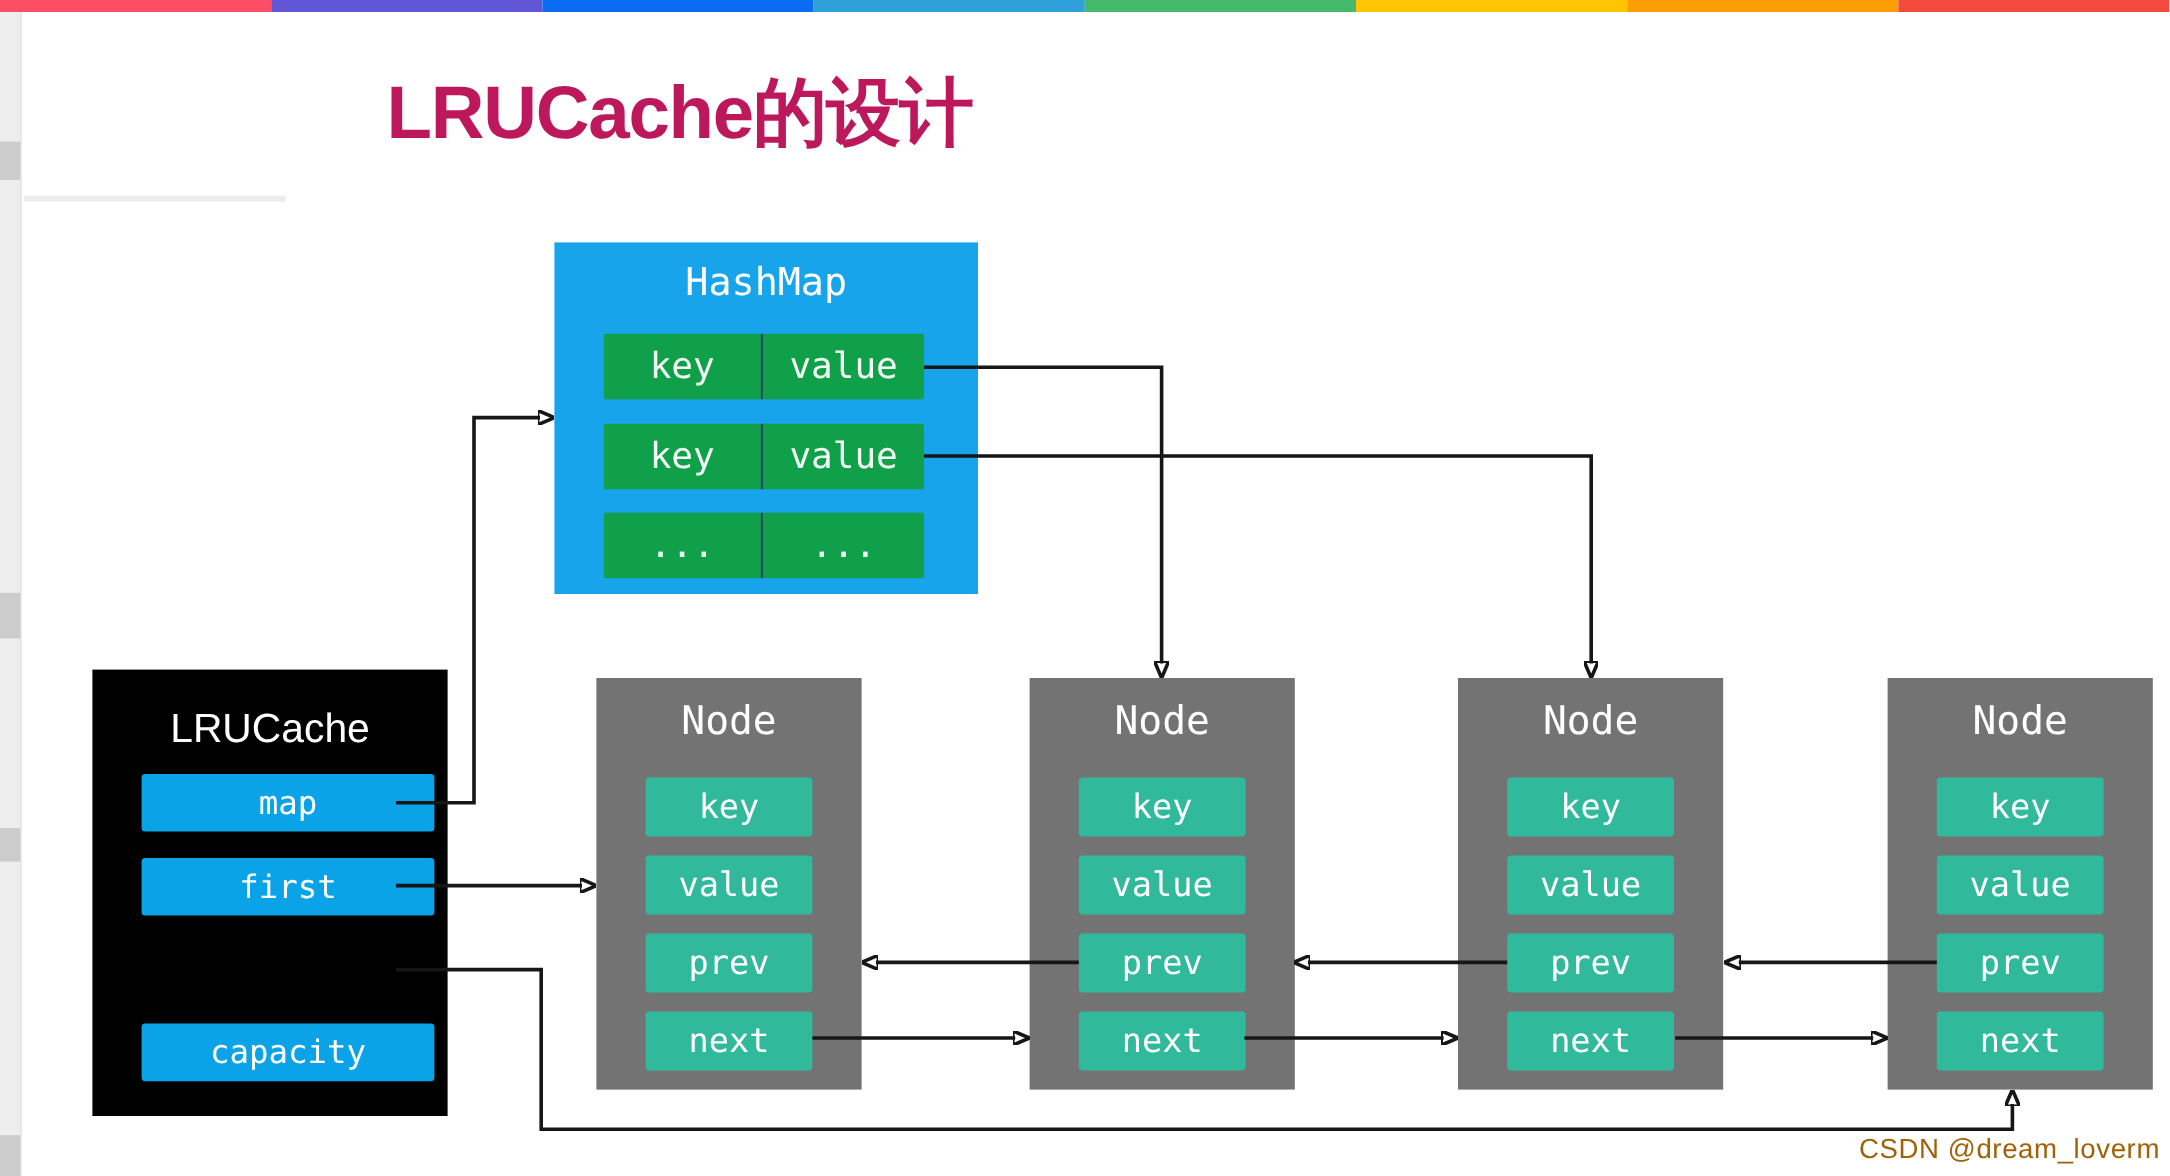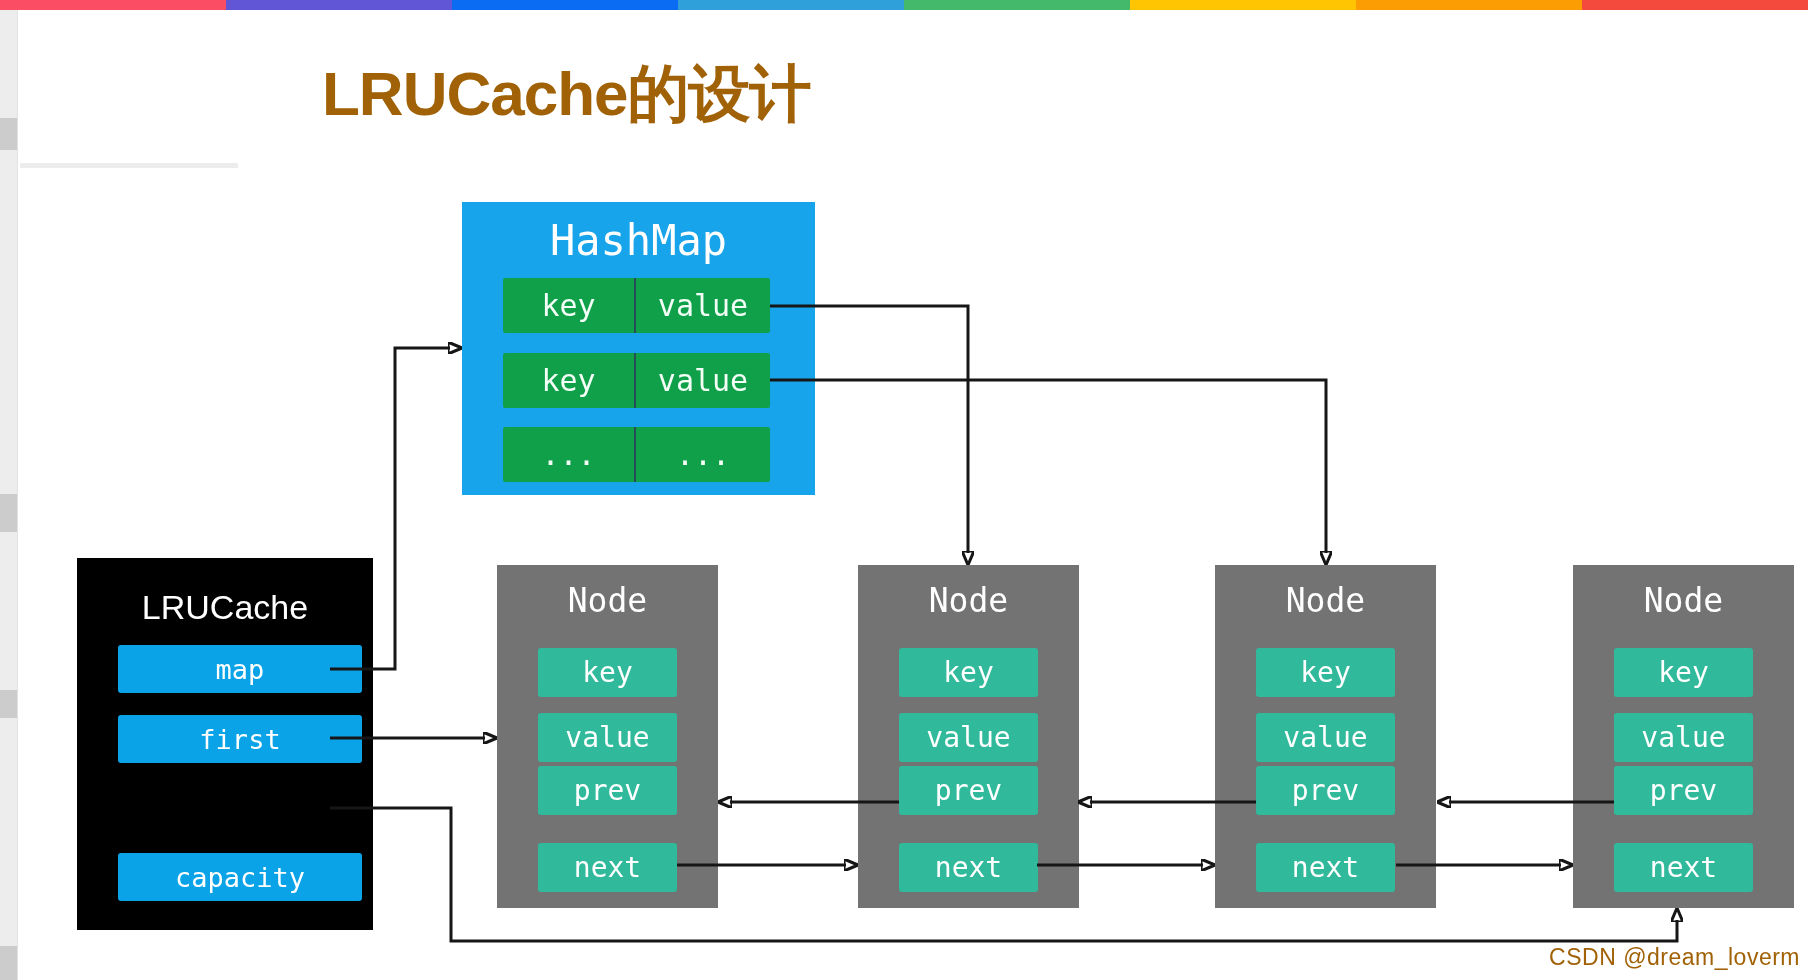--- a/index.html
+++ b/index.html
@@ -9,40 +9,40 @@
   .topbar{position:absolute;left:0;top:0;width:1808px;height:10px;display:flex;}
   .topbar .seg{flex:1;height:10px;}
   
   .leftstrip{position:absolute;left:0;top:10px;width:17px;height:970px;background:#EDEDED;border-right:1px solid #E2E2E2;}
   .strip-mark{position:absolute;left:0;width:17px;background:#CCCCCC;}
   .artifact-line{position:absolute;left:20px;top:163px;width:218px;height:5px;background:#ECECEC;}
   
   .logo-wrap{position:absolute;left:46px;top:56px;width:230px;height:84px;}
   .brand-cn{position:absolute;left:140px;top:88px;font-size:26px;font-weight:700;letter-spacing:7px;color:#1f1f1f;white-space:nowrap;}
   .brand-en{position:absolute;left:141px;top:118px;font-size:20px;font-weight:700;letter-spacing:4px;color:#1f1f1f;white-space:nowrap;}
-  .page-title{position:absolute;left:322px;top:52px;font-size:62px;font-weight:700;letter-spacing:-1px;color:#a16207;white-space:nowrap;}
+  .page-title{position:absolute;left:322px;top:52px;font-size:62px;font-weight:700;letter-spacing:-1px;color:#be185d;white-space:nowrap;}
   
   .mono{font-family:"DejaVu Sans Mono",monospace;}
   .boxtitle{position:absolute;left:0;right:0;text-align:center;color:#ffffff;}
   .cell{position:absolute;display:flex;align-items:center;justify-content:center;color:#ffffff;border-radius:3px;}
   
   .hashmap{position:absolute;left:462px;top:202px;width:353px;height:293px;background:#18A4EA;}
   .hrow{position:absolute;left:41px;width:267px;height:55px;display:flex;border-radius:2px;overflow:hidden;}
   .hcell{background:#10A04A;color:#F3FFF6;display:flex;align-items:center;justify-content:center;
          font-family:"DejaVu Sans Mono",monospace;font-size:30px;}
   .hkey{width:131px;}
   .hdiv{width:2px;background:rgba(40,50,40,0.75);}
   .hval{flex:1;}
   
   .lrucache{position:absolute;left:77px;top:558px;width:296px;height:372px;background:#000000;}
   .lrow{position:absolute;left:41px;width:244px;height:48px;background:#0AA3E8;font-size:27px;}
   
   .node{position:absolute;top:565px;width:221px;height:343px;background:#737373;}
   .ncell{position:absolute;left:41px;width:139px;height:49px;background:#30BA9B;font-size:28px;}
-  .nk{top:83px}.nv{top:148px}.np{top:201px}.nx{top:278px}
+  .nk{top:83px}.nv{top:148px}.np{top:213px}.nx{top:278px}
   .lr1{top:87px}.lr2{top:157px}.lr3{top:227px}.lr4{top:295px}
   .hr1{top:76px}.hr2{top:151px}.hr3{top:225px}
   
   .arrows{position:absolute;left:0;top:0;width:1808px;height:980px;pointer-events:none;}
   .arrows path{stroke:#161616;stroke-width:3;fill:none;}
   
   .watermark{position:absolute;right:8px;top:944px;font-size:23px;color:#a16207;letter-spacing:0.5px;}
 </style>
 </head>
 <body>
@@ -64,21 +64,21 @@
     <div class="strip-mark" style="top:108px;height:32px;"></div>
     <div class="strip-mark" style="top:484px;height:38px;"></div>
     <div class="strip-mark" style="top:680px;height:28px;"></div>
     <div class="strip-mark" style="top:936px;height:34px;"></div>
   </div>
   <div class="artifact-line"></div>
 
   <div class="page-title">LRUCache的设计</div>
 
   <div class="hashmap">
-    <div class="boxtitle mono" style="top:14px;font-size:42px;">HashMap</div>
+    <div class="boxtitle mono" style="top:14px;font-size:32px;">HashMap</div>
     <div class="hrow hr1">
       <div class="hcell hkey">key</div>
       <div class="hdiv"></div>
       <div class="hcell hval">value</div>
     </div>
     <div class="hrow hr2">
       <div class="hcell hkey">key</div>
       <div class="hdiv"></div>
       <div class="hcell hval">value</div>
     </div>

